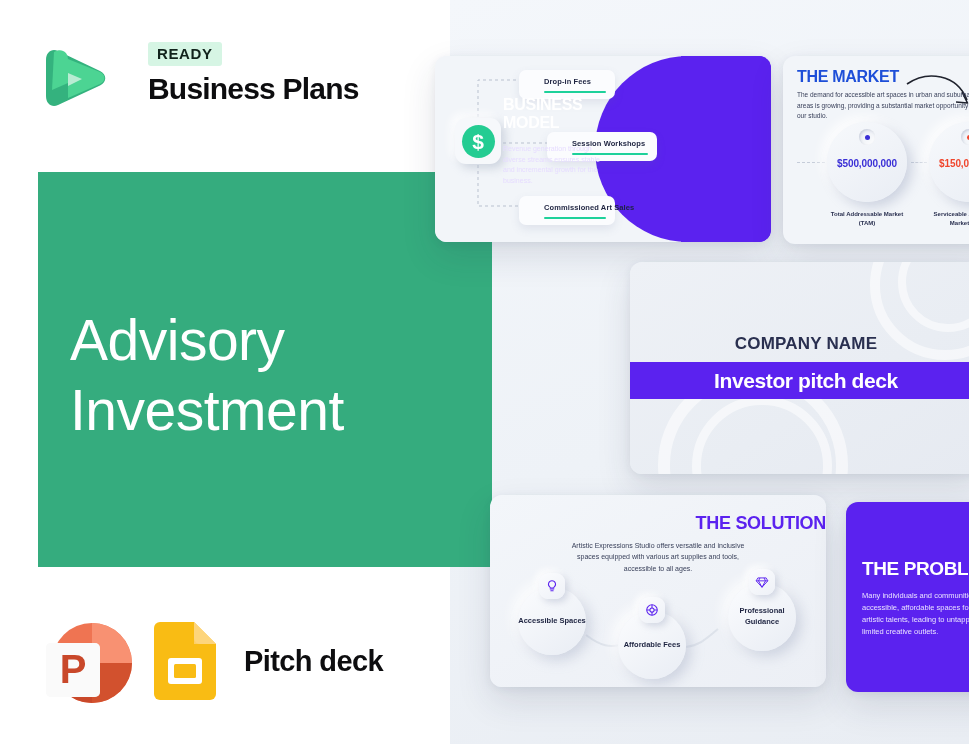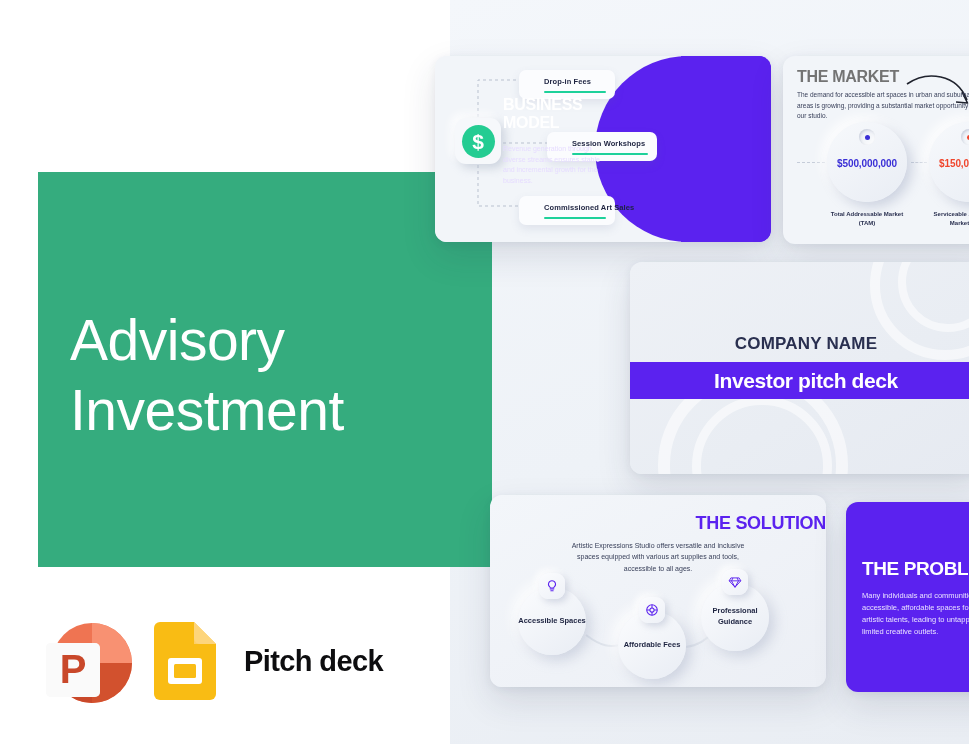--- a/index.html
+++ b/index.html
@@ -81,21 +81,21 @@
     box-shadow:0 4px 10px rgba(90,110,150,0.13);
   }
   .bm-pill .lbl { font-size:7.5px; font-weight:800; color:#1d2340; letter-spacing:0.1px; white-space:nowrap; }
   .bm-pill .bar { height:2px; background:#1ed19a; border-radius:2px; margin-top:5px; }
   #bm-pill-0 { left:84px; top:14px; width:96px; }
   #bm-pill-1 { left:112px; top:76px; width:110px; }
   #bm-pill-2 { left:84px; top:140px; width:96px; }
 
   
   #slide-market { left:783px; top:56px; width:262px; height:188px; background:#f2f5f9; }
-  .mk-title { position:absolute; left:14px; top:12px; font-size:16px; font-weight:800; color:#737373; letter-spacing:-0.3px; }
+  .mk-title { position:absolute; left:14px; top:12px; font-size:16px; font-weight:800; color:#1d4ed8; letter-spacing:-0.3px; }
   .mk-desc { position:absolute; left:14px; top:34px; width:182px; font-size:6.5px; line-height:1.62; color:#39405a; }
   .mk-circle-wrap { position:absolute; top:66px; width:80px; }
   .mk-circle {
     width:80px; height:80px; border-radius:50%;
     background:linear-gradient(145deg,#f7f9fc,#e9edf4);
     box-shadow:5px 5px 12px rgba(155,165,190,0.42), -5px -5px 12px rgba(255,255,255,0.95);
     position:relative;
   }
   .mk-dot-holder {
     position:absolute; left:50%; top:7px; transform:translateX(-50%);
@@ -136,40 +136,54 @@
   .sl-ball span { font-size:7.5px; font-weight:800; color:#1d2340; line-height:1.45; }
   .sl-icon {
     position:absolute; left:50%; top:-14px; transform:translateX(-50%);
     width:26px; height:26px; border-radius:9px;
     background:linear-gradient(145deg,#fbfcfe,#eef1f7);
     box-shadow:3px 3px 7px rgba(155,165,190,0.40), -3px -3px 7px rgba(255,255,255,0.95);
     display:flex; align-items:center; justify-content:center;
   }
   #sl-node-0 { left:28px; top:92px; }
   #sl-node-1 { left:128px; top:116px; }
-  #sl-node-2 { left:211px; top:88px; }
+  #sl-node-2 { left:238px; top:88px; }
 
   
   #slide-problem { left:846px; top:502px; width:190px; height:190px; background:#5b22ef; border-radius:12px; }
   .pb-title { position:absolute; left:16px; top:56px; font-size:19px; font-weight:800; color:#fff; letter-spacing:-0.4px; white-space:nowrap; }
   .pb-desc { position:absolute; left:16px; top:88px; width:165px; font-size:7.5px; line-height:1.62; color:#e9e1ff; }
 </style>
 </head>
 <body>
 
 <div class="stage">
 
   <div class="bg-light-panel"></div>
   <div class="green-block"></div>
 
   <div class="green-title">
     <div>Advisory</div>
     <div>Investment</div>
   </div>
 
+  <div class="logo-wrap">
+    <div class="logo-mark">
+      <svg viewBox="0 0 72 80" width="72" height="80">
+        <path d="M8 22 C8 14 14 10 20 13 L62 33 C69 36.5 69 44 62 47.5 L20 67 C14 70 8 66 8 58 Z" fill="#34b27e"></path>
+        <path d="M16 14 C23 10 30 13 30 22 L30 45 L14 52 Z" fill="#4cd493"></path>
+        <path d="M30 21 L62 34 C68 37 68 43 62 46 L30 60 Z" fill="#4cd493"></path>
+        <path d="M30 35 L44 41 L30 48 Z" fill="#b9ecd3"></path>
+      </svg>
+    </div>
+    <div class="logo-text">
+      <div class="ready-badge">READY</div>
+      <div class="brand-name">Business Plans</div>
+    </div>
+  </div>
 
   <div class="slide" id="slide-business-model">
     <div class="bm-bg"></div>
     <div class="bm-purple-cap"></div>
     <div class="bm-purple"></div>
 
     <svg style="position:absolute;left:0;top:0;width:336px;height:186px;">
       <path d="M43 85 L43 24 L84 24" fill="none" stroke="#b9c1cf" stroke-width="1" stroke-dasharray="3,3"></path>
       <path d="M43 85 L43 150 L84 150" fill="none" stroke="#b9c1cf" stroke-width="1" stroke-dasharray="3,3"></path>
       <path d="M68 87 L112 87" fill="none" stroke="#b9c1cf" stroke-width="1" stroke-dasharray="3,3"></path>

